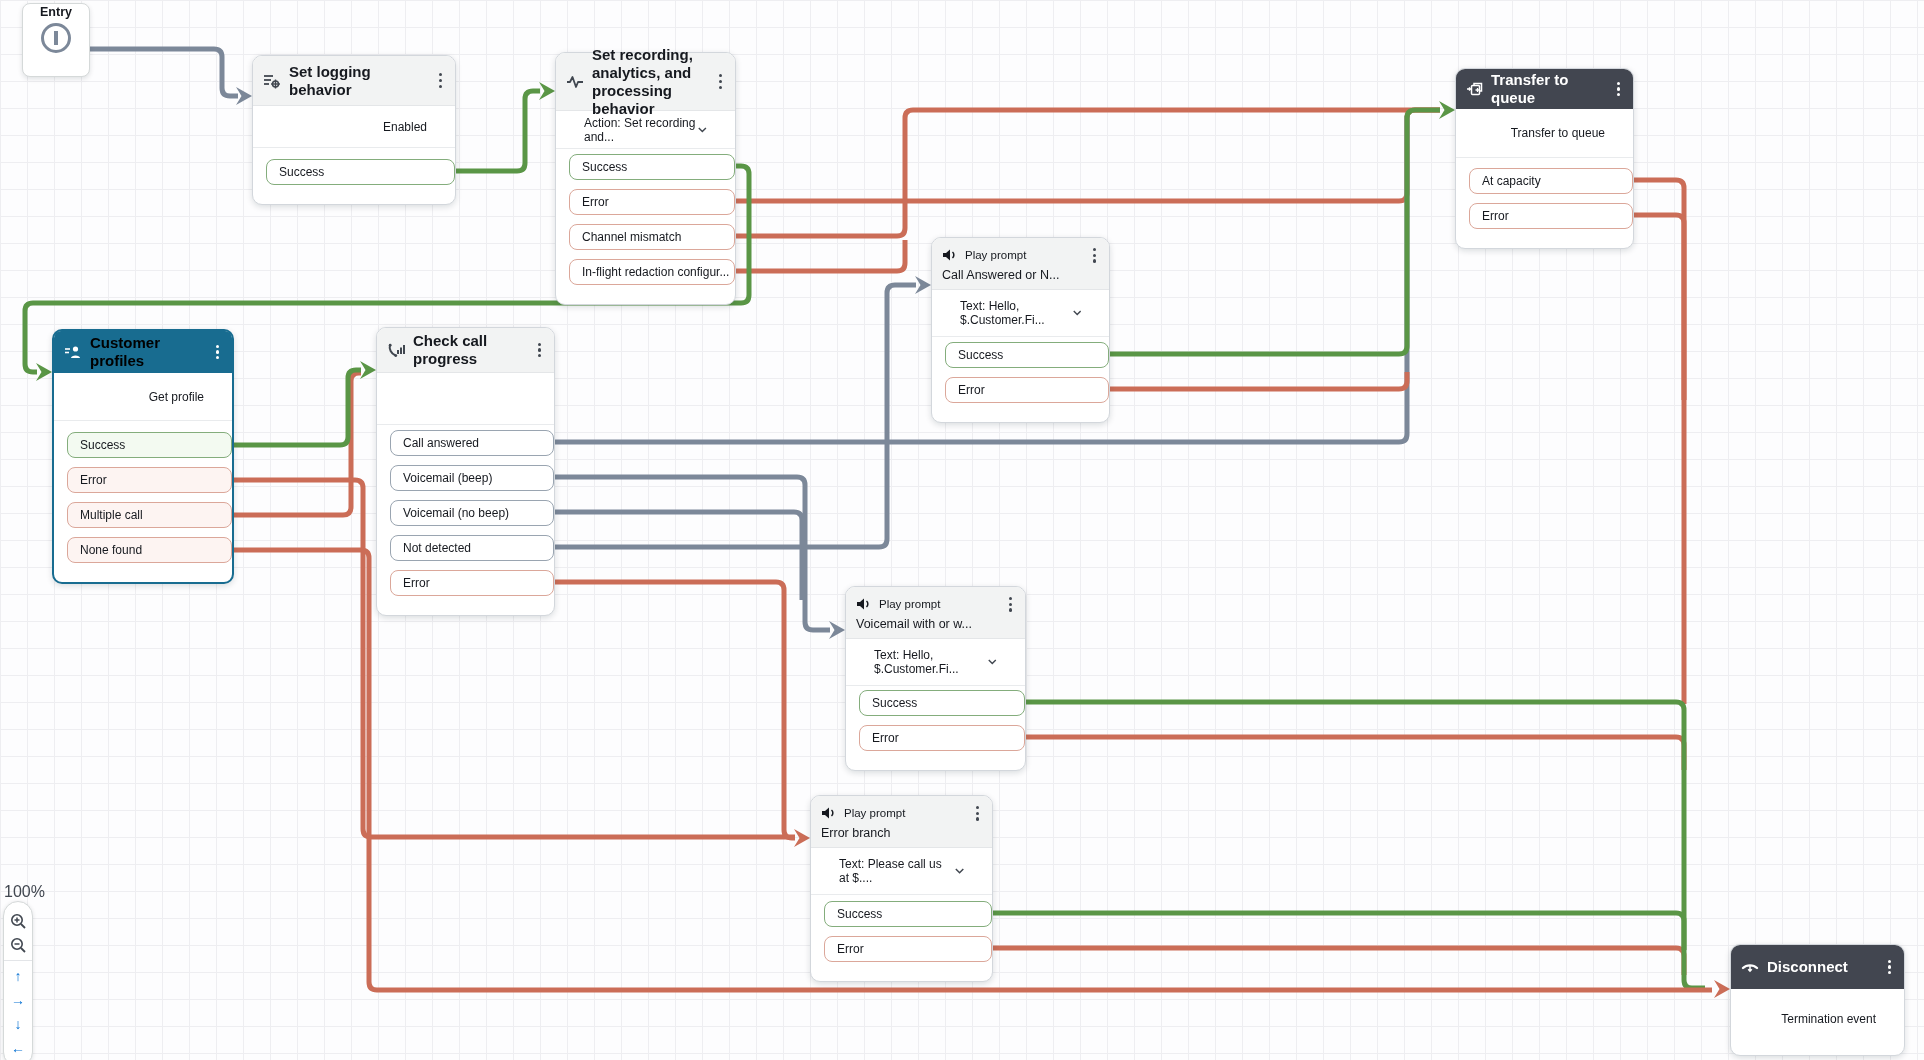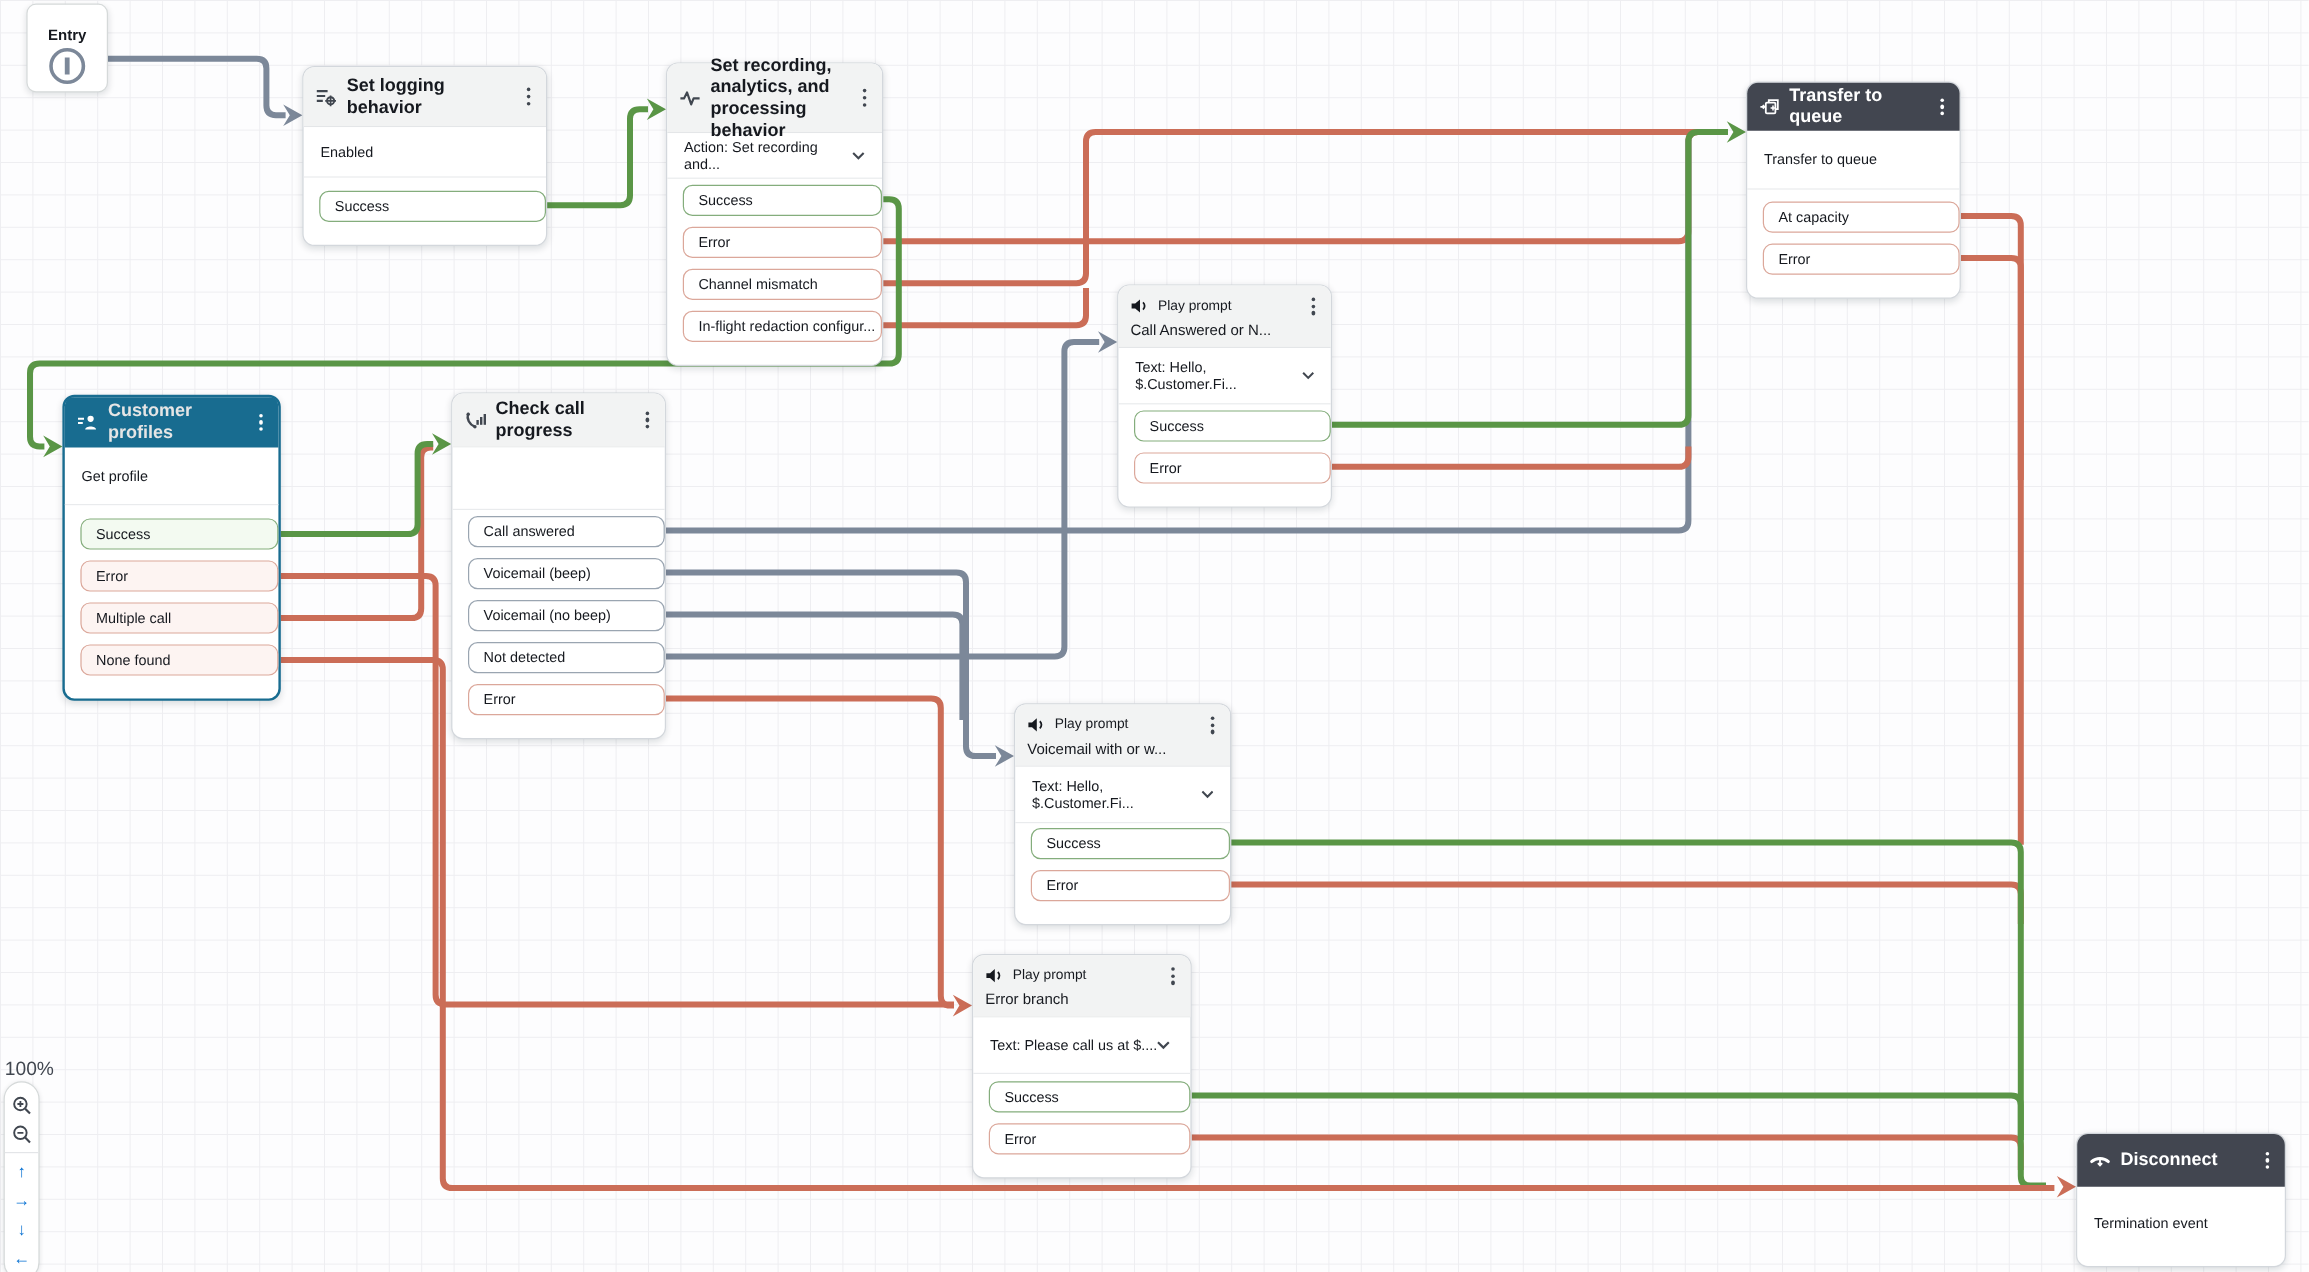--- a/index.html
+++ b/index.html
@@ -7,41 +7,41 @@
   .canvas{position:absolute;inset:0;background-color:#fdfdfe;
     background-image:linear-gradient(#eeeef1 1px,transparent 1px),linear-gradient(90deg,#eeeef1 1px,transparent 1px);
     background-size:27px 27px;}
   svg.edges{position:absolute;left:0;top:0;z-index:1}
   .node{position:absolute;z-index:2;background:#fff;border:1px solid #d3d7dc;border-radius:10px;
     box-shadow:0 2px 6px rgba(0,28,36,.14);font-size:12px;box-sizing:border-box}
   .hdr{display:flex;align-items:center;gap:8px;padding:0 10px;background:#f2f3f3;
     border-radius:9px 9px 0 0;border-bottom:1px solid #e4e6e8;box-sizing:border-box}
   .hdr .title{font-weight:bold;flex:1;line-height:1.2;font-size:15px}
   .hdr.dark{background:#424650;color:#fff;border-bottom:none}
-  .hdr.blue{background:#186c90;color:#e5e5e5;border-bottom:none}
+  .hdr.blue{background:#186c90;color:#000000;border-bottom:none}
   .hdr.pp{display:block;background:#f2f3f3;padding:7px 10px 4px}
   .pp-row{display:flex;align-items:center;gap:7px}
   .pp-label{font-size:11.5px;flex:1}
   .pp-title{font-weight:normal;font-size:12.5px;margin-top:2px}
   .kebab{display:flex;flex-direction:column;gap:2.5px;align-items:center;padding:3px;cursor:pointer}
   .kebab i{width:3.2px;height:3.2px;border-radius:50%;background:#414750;display:block}
   .hdr.dark .kebab i,.hdr.blue .kebab i{background:#fff}
-  .body-row{padding:0 14px;display:flex;align-items:center;justify-content:flex-start;
+  .body-row{padding:0 28px;display:flex;align-items:center;justify-content:flex-end;
     border-bottom:1px solid #e9ebed;box-sizing:border-box;font-size:12px}
   .ports{padding-left:13px;padding-bottom:10px}
   .pill{display:flex;align-items:center;padding-left:12px;margin-bottom:9px;height:26px;
     box-sizing:border-box;border-radius:8px;background:#fff;font-size:12px}
   .pill.success{border:1.5px solid #84ad7c}
   .pill.error{border:1.5px solid #dba79a}
   .pill.neutral{border:1.5px solid #9aa5b1}
   .pill.success-tint{border:1.5px solid #84ad7c;background:#f3faf1}
   .pill.error-tint{border:1.5px solid #dba79a;background:#fdf4f2}
   .entry-node{position:absolute;left:22px;top:3px;width:66px;height:72px;z-index:2;background:#fff;
     border:1px solid #d5d9d9;border-radius:8px;box-shadow:0 2px 5px rgba(0,28,36,.12);text-align:center}
-  .entry-label{font-weight:bold;font-size:12.5px;margin-top:18px}
+  .entry-label{font-weight:bold;font-size:12.5px;margin-top:1px}
   .zoom-label{position:absolute;left:4px;top:883px;font-size:16px;color:#414750;z-index:3}
   .zoombar{position:absolute;left:3px;top:901px;width:30px;z-index:3;background:#fff;border:1px solid #d5d9d9;
     border-radius:15px;box-shadow:0 1px 4px rgba(0,28,36,.12);display:flex;flex-direction:column;
     align-items:center;padding:7px 0 6px;box-sizing:border-box}
   .zoombar .zbtn{height:24px;display:flex;align-items:center;justify-content:center;cursor:pointer;width:100%}
   .zoombar .divider{width:100%;height:1px;background:#e3e5e8;margin:3px 0}
   .arrow-glyph{color:#0972d3;font-weight:bold;font-size:14px;line-height:22px}
 </style>
 </head>
 <body>

